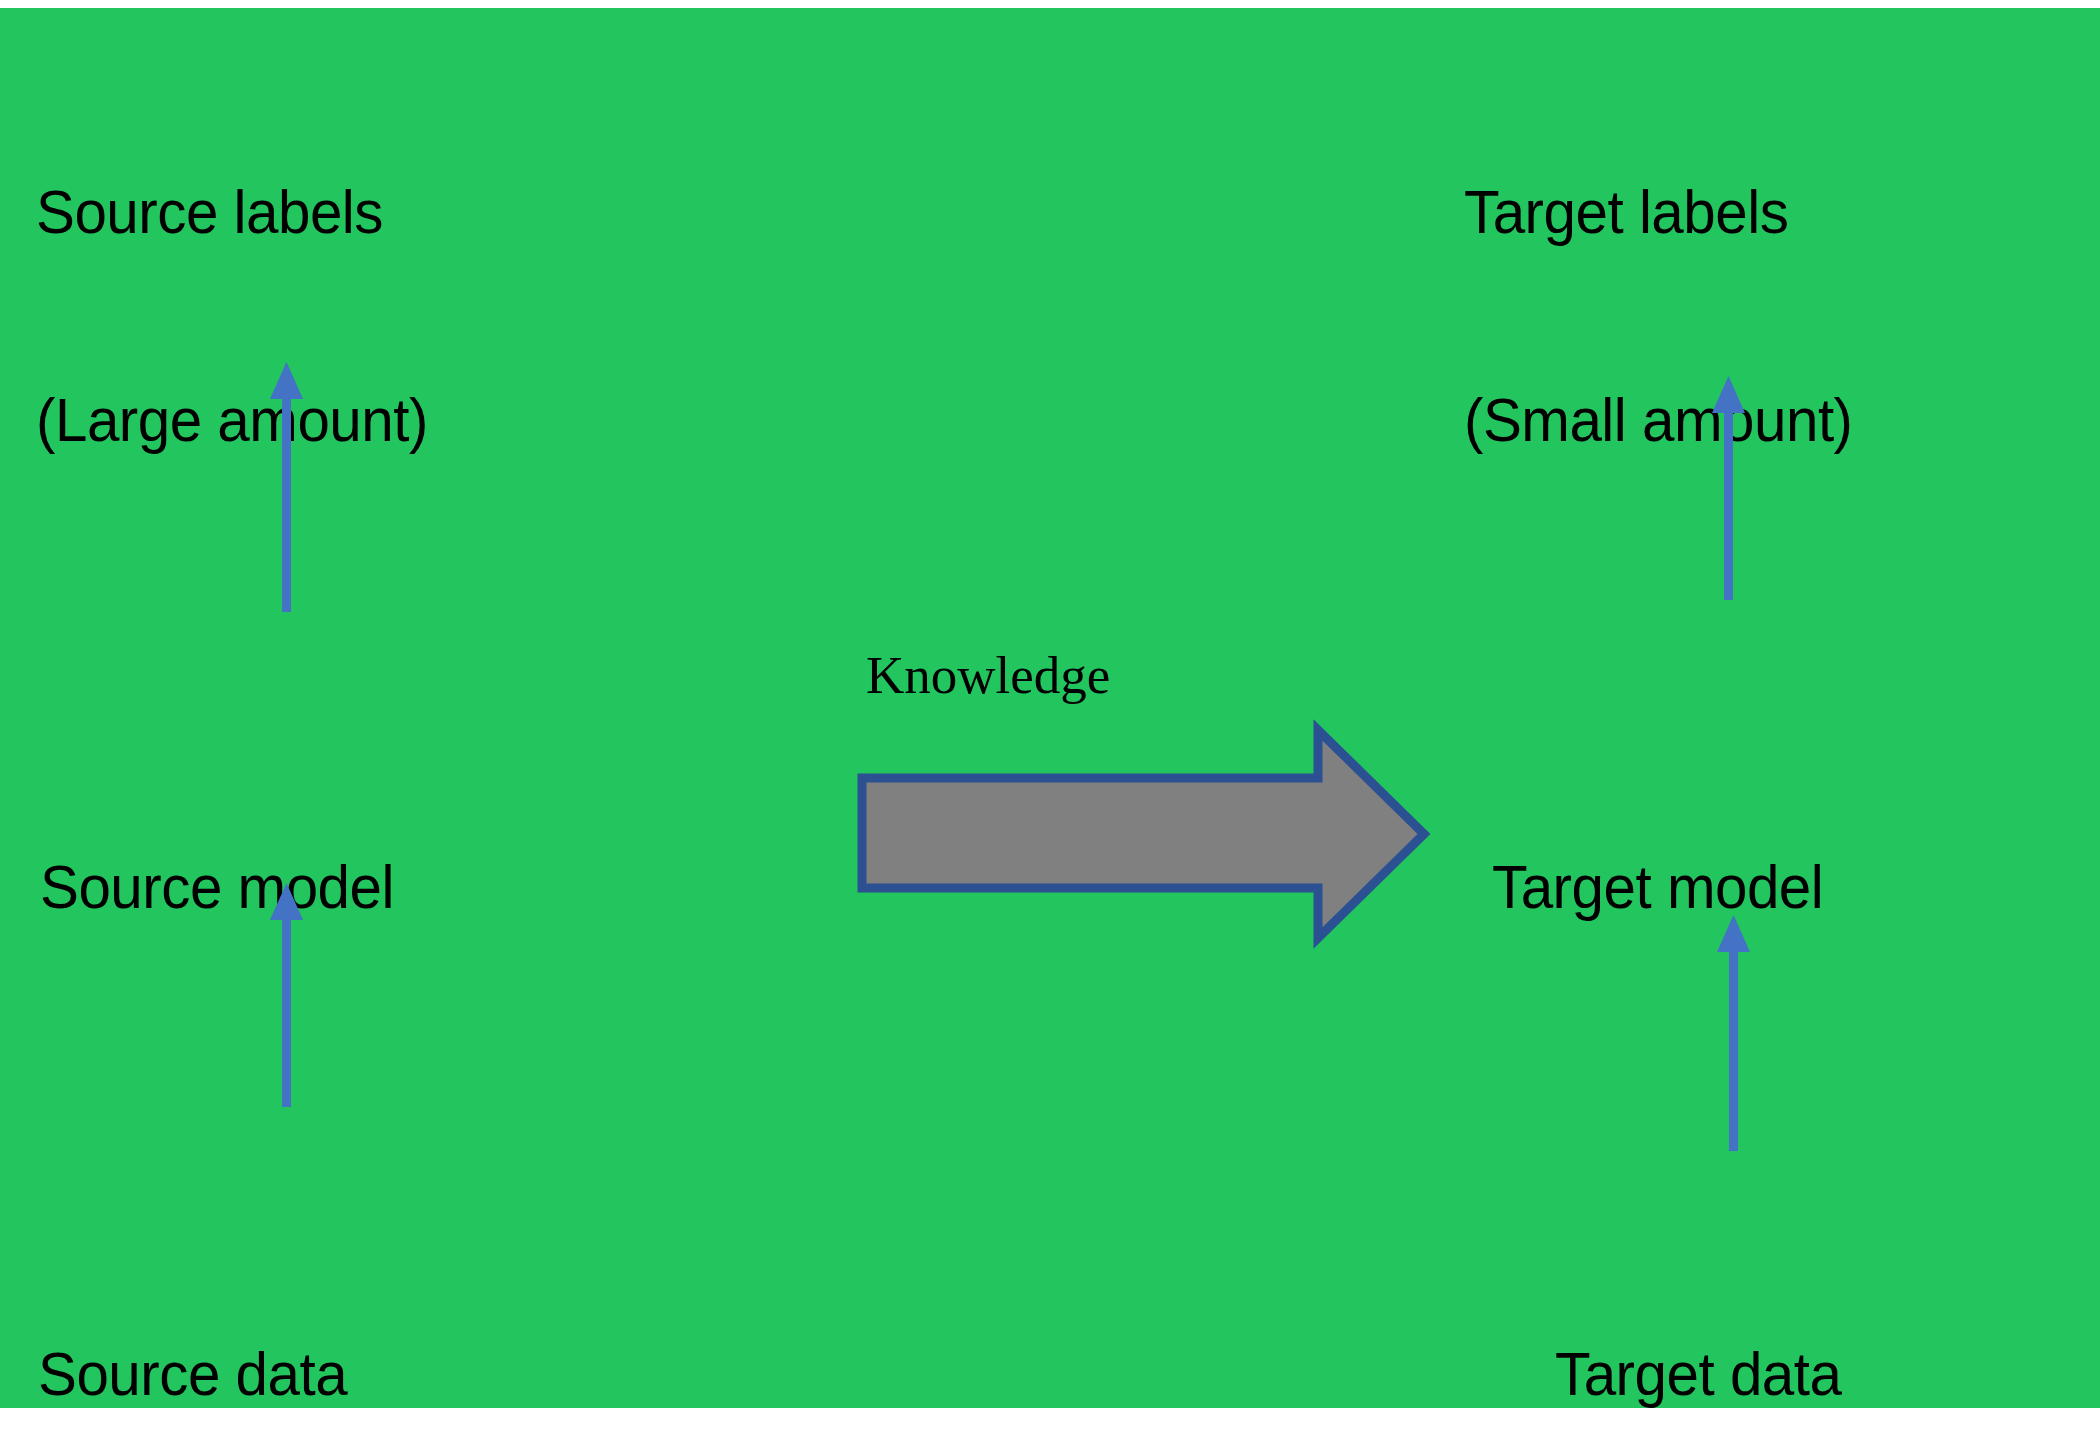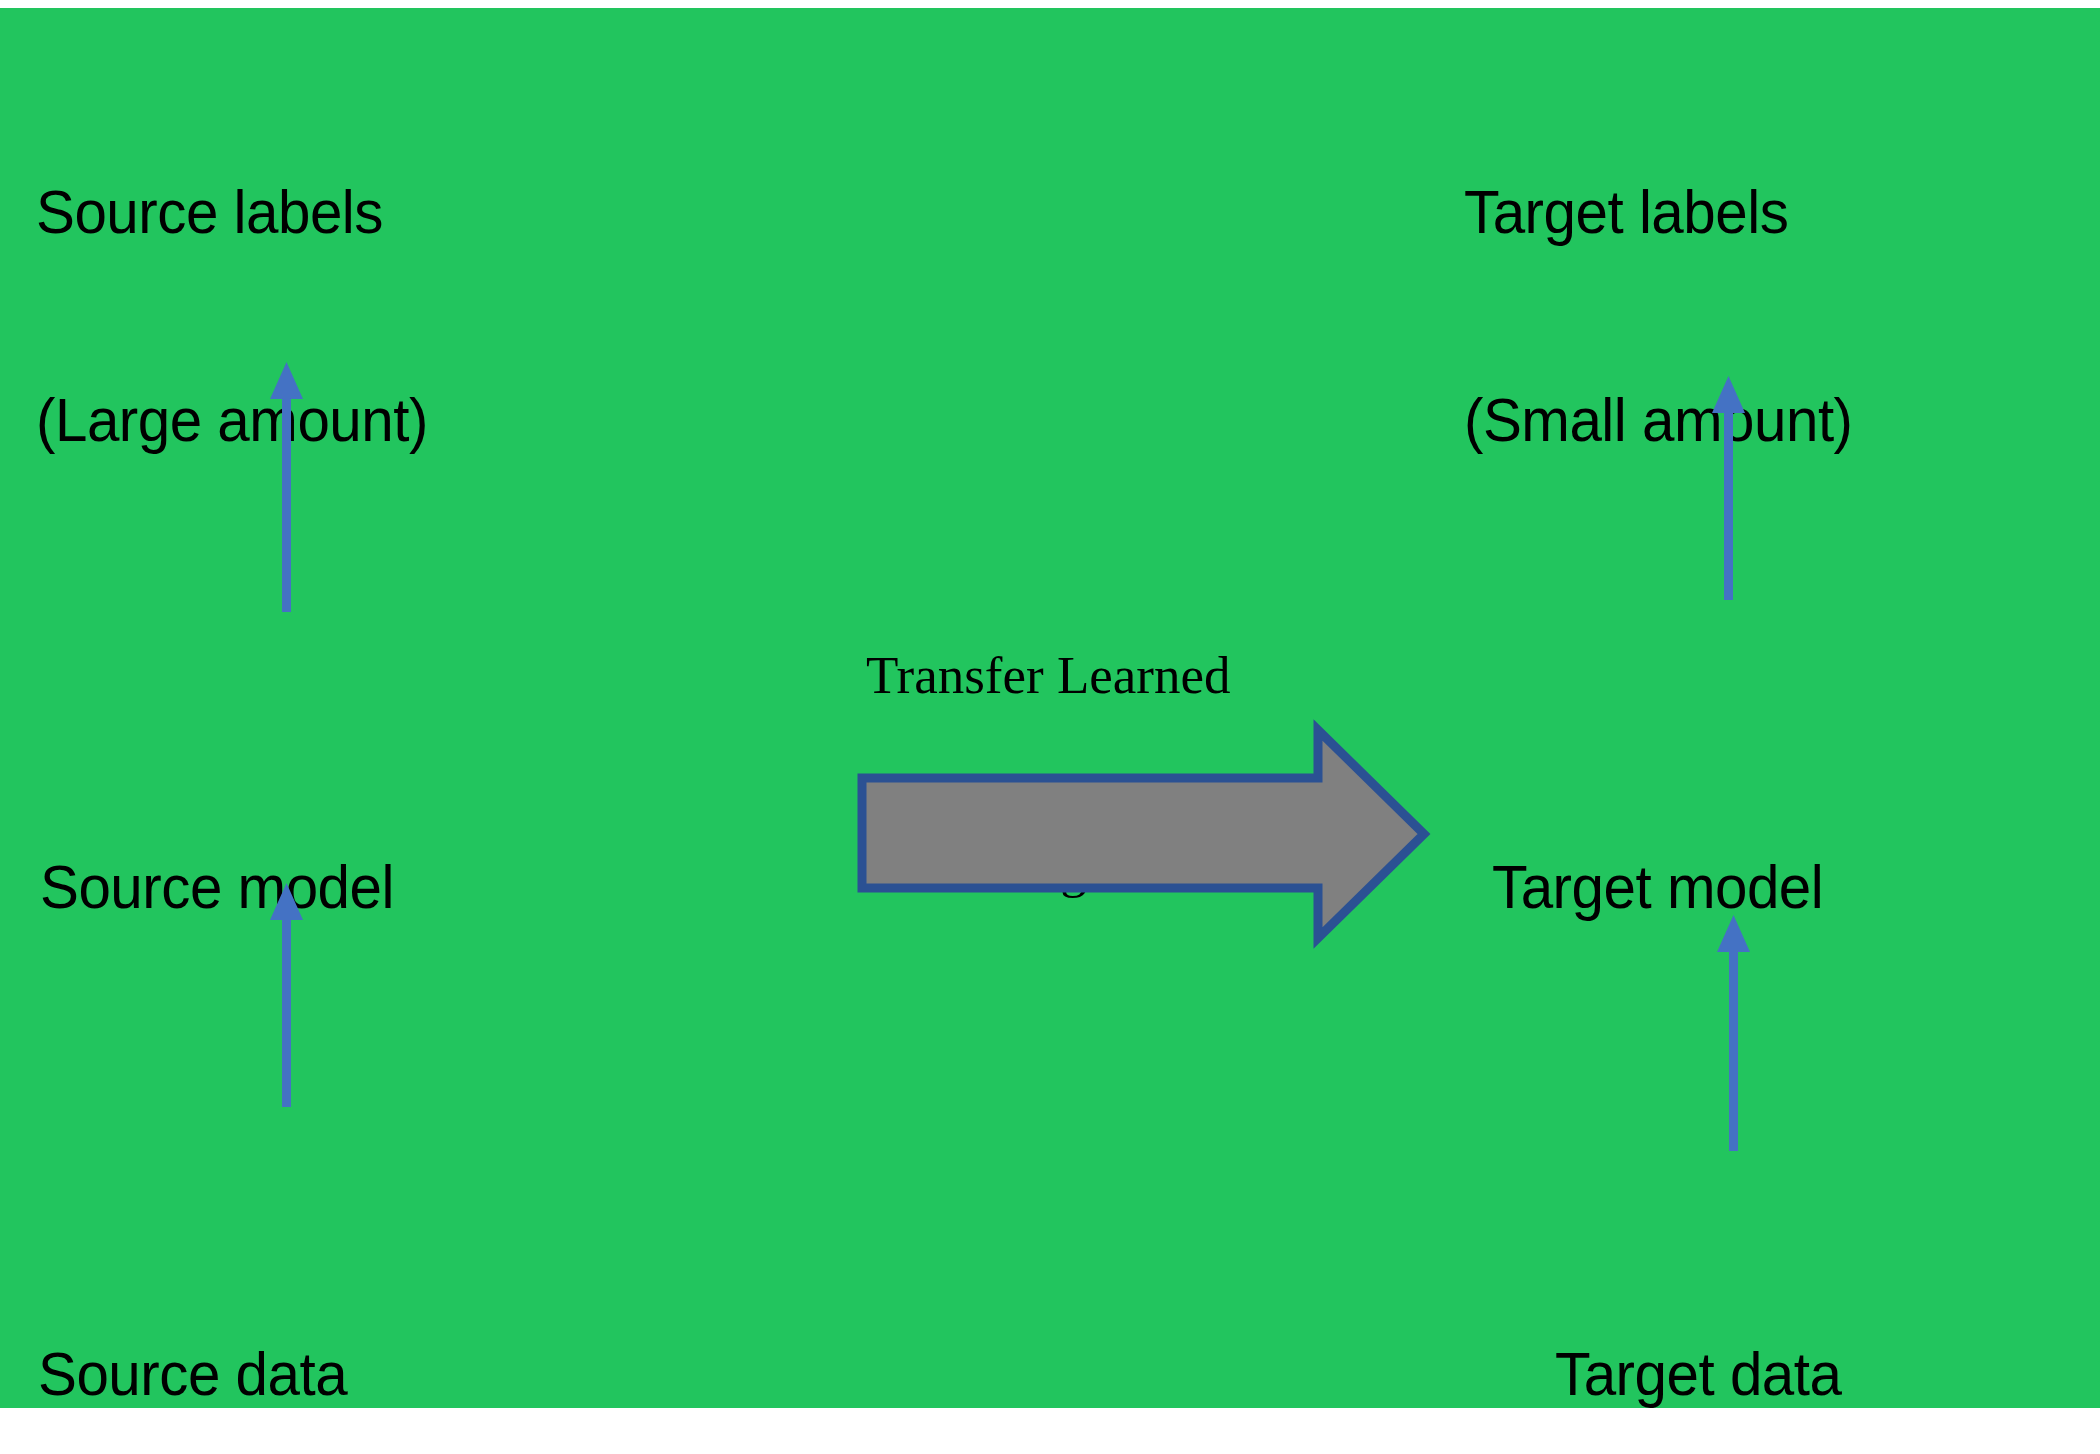--- a/index.html
+++ b/index.html
@@ -74,21 +74,20 @@
       <polygon points="20.5,2 37,39 25,39 25,226 16,226 16,39 4,39" fill="#4472C4"></polygon>
     </svg>
   </div>
 
   <div class="label cond" style="left:38px; top:1192px;">
     <span class="line">Source data</span>
     
   </div>
 
   <div class="serif-label" style="left:866px; top:506px;">
-    <span class="line">Transfer Learned</span>
     <span class="line">Knowledge</span>
   </div>
 
   <div class="big-arrow" style="left:856px; top:716px;">
     <svg width="574" height="222" viewBox="0 0 574 222">
       <polygon points="6,54 462,54 462,6 568,110 462,214 462,164 6,164" fill="#808080" stroke="#2B5193" stroke-width="9" stroke-linejoin="miter"></polygon>
     </svg>
   </div>
 
   <div class="label cond" style="left:1464px; top:30px;">

